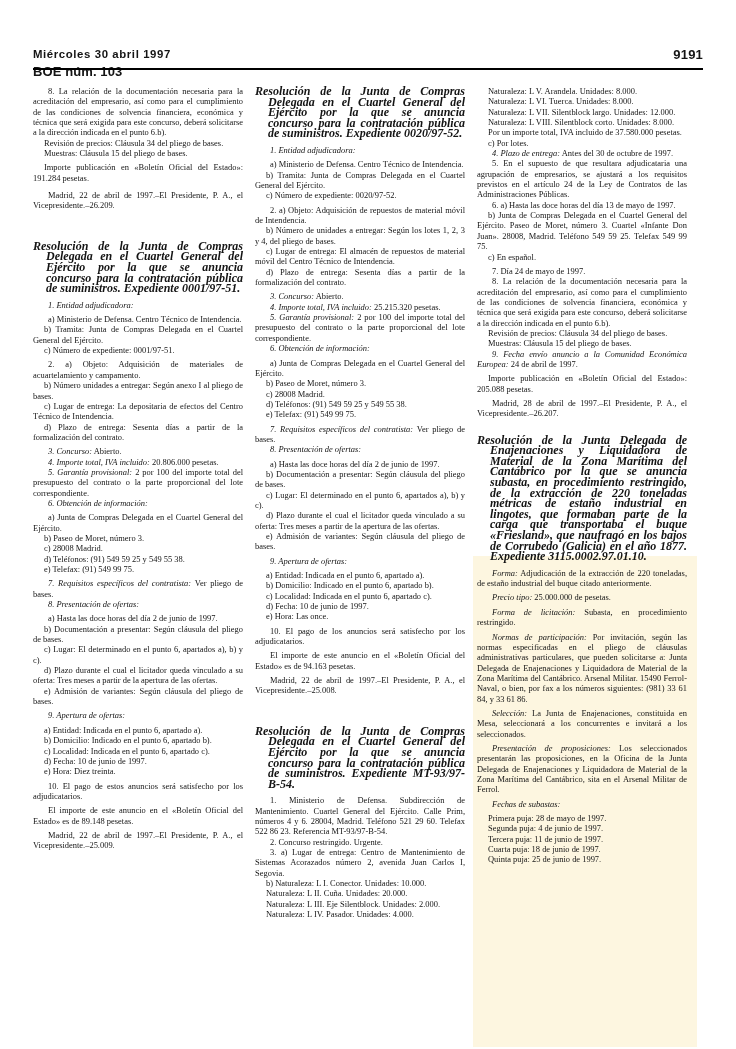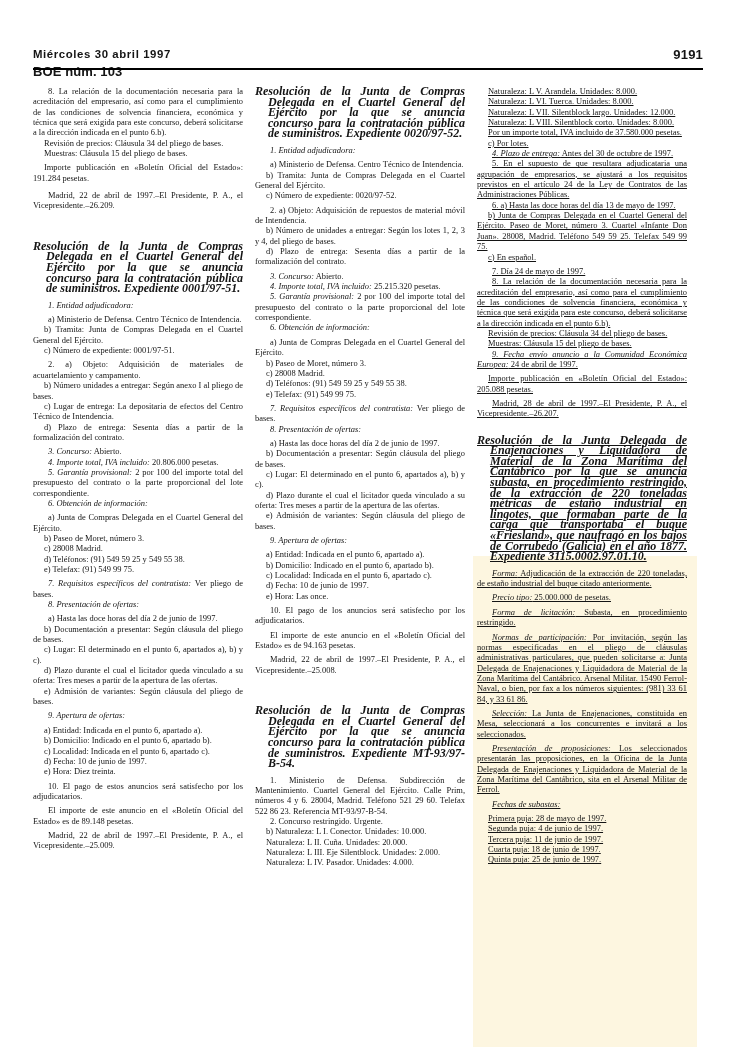--- a/index.html
+++ b/index.html
@@ -124,21 +124,21 @@
     top: 470px;
     bottom: -6px;
     background: #fdf6e0;
     z-index: 0;
   }
   .hl-content {
     position: relative;
     z-index: 1;
     padding: 0;
   }
-  .col-3-inner { position: relative; text-decoration: underline; }
+  .col-3-inner { position: relative; }
 
   .spacer-lg { height: 16px; }
   .spacer-xl { height: 30px; }
 </style>
 </head>
 <body>
 
 <div class="page">
 
   <div class="masthead">
@@ -207,20 +207,21 @@
       <div class="art">
         <div class="title-wrap">
           <p class="title">Resolución de la Junta de Compras Delegada en el Cuartel General del Ejército por la que se anuncia concurso para la contratación pública de suministros. Expediente 0020/97-52.</p>
         </div>
         <p class="ind2 it">1. Entidad adjudicadora:</p>
         <p class="ind2 gap-sm">a) Ministerio de Defensa. Centro Técnico de Intendencia.</p>
         <p class="ind">b) Tramita: Junta de Compras Delegada en el Cuartel General del Ejército.</p>
         <p class="ind">c) Número de expediente: 0020/97-52.</p>
         <p class="ind2 gap-sm">2. a) Objeto: Adquisición de repuestos de material móvil de Intendencia.</p>
         <p class="ind">b) Número de unidades a entregar: Según los lotes 1, 2, 3 y 4, del pliego de bases.</p>
+        <p class="ind">c) Lugar de entrega: El almacén de repuestos de material móvil del Centro Técnico de Intendencia.</p>
         <p class="ind">d) Plazo de entrega: Sesenta días a partir de la formalización del contrato.</p>
         <p class="ind2 gap-sm"><i>3. Concurso:</i><span> Abierto.</span></p>
         <p class="ind2"><i>4. Importe total, IVA incluido:</i><span> 25.215.320 pesetas.</span></p>
         <p class="ind2"><i>5. Garantía provisional:</i><span> 2 por 100 del importe total del presupuesto del contrato o la parte proporcional del lote correspondiente.</span></p>
         <p class="ind2 it">6. Obtención de información:</p>
         <p class="ind2 gap-sm">a) Junta de Compras Delegada en el Cuartel General del Ejército.</p>
         <p class="ind">b) Paseo de Moret, número 3.</p>
         <p class="ind">c) 28008 Madrid.</p>
         <p class="ind">d) Teléfonos: (91) 549 59 25 y 549 55 38.</p>
         <p class="ind">e) Telefax: (91) 549 99 75.</p>
@@ -243,20 +244,21 @@
       </div>
 
       <div class="spacer-xl"></div>
 
       <div class="art">
         <div class="title-wrap">
           <p class="title">Resolución de la Junta de Compras Delegada en el Cuartel General del Ejército por la que se anuncia concurso para la contratación pública de suministros. Expediente MT-93/97-B-54.</p>
         </div>
         <p class="ind2">1. Ministerio de Defensa. Subdirección de Mantenimiento. Cuartel General del Ejército. Calle Prim, números 4 y 6. 28004, Madrid. Teléfono 521 29 60. Telefax 522 86 23. Referencia MT-93/97-B-54.</p>
         <p class="ind2">2. Concurso restringido. Urgente.</p>
+        <p class="ind2">3. a) Lugar de entrega: Centro de Mantenimiento de Sistemas Acorazados número 2, avenida Juan Carlos I, Segovia.</p>
         <p class="ind">b) Naturaleza: L I. Conector. Unidades: 10.000.</p>
         <p class="ind">Naturaleza: L II. Cuña. Unidades: 20.000.</p>
         <p class="ind">Naturaleza: L III. Eje Silentblock. Unidades: 2.000.</p>
         <p class="ind">Naturaleza: L IV. Pasador. Unidades: 4.000.</p>
       </div>
     </div>
 
     <div class="col col-3-inner">
 
       <div class="highlight"></div>

